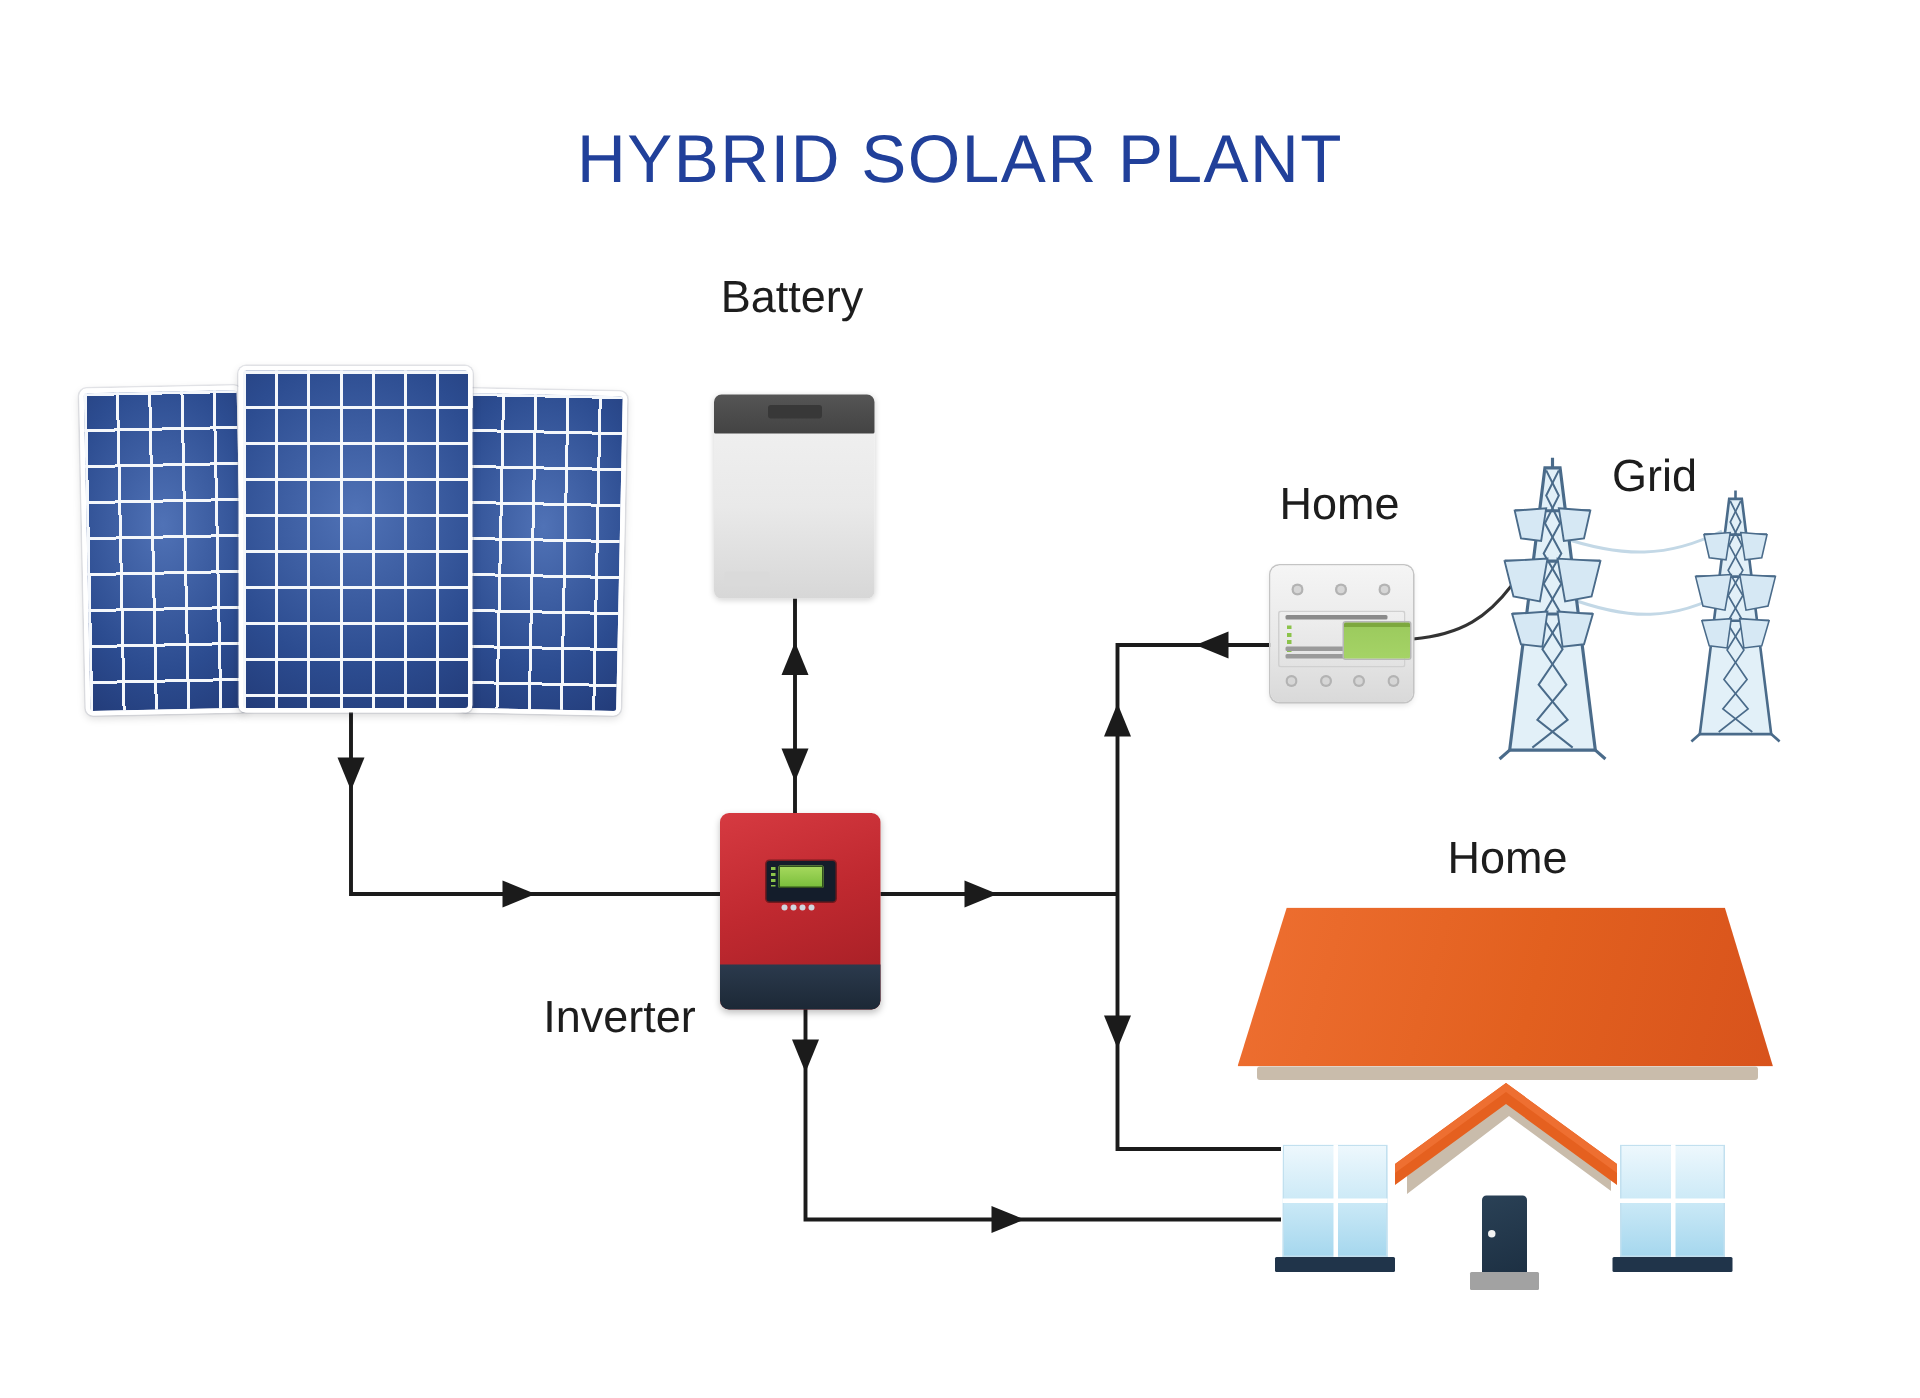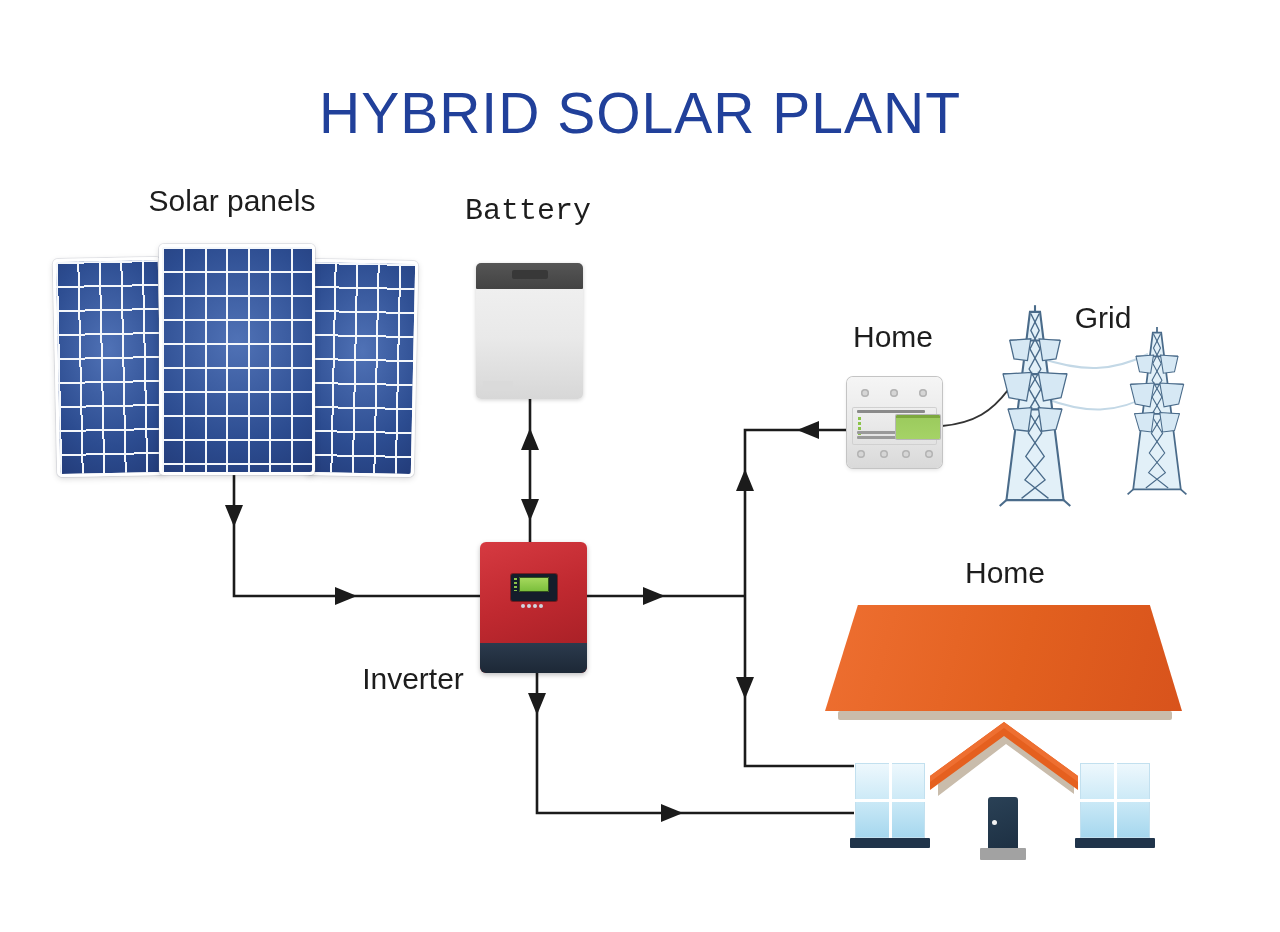--- a/index.html
+++ b/index.html
@@ -4,21 +4,21 @@
 <style>
   html,body{margin:0;padding:0;background:#ffffff;}
   #stage{
     position:relative;width:1280px;height:932px;background:#ffffff;overflow:hidden;
     font-family:"Liberation Sans",sans-serif;color:#1d1d1d;
   }
   .abs{position:absolute;}
   
   #main-title{
     top:80px;left:0;width:100%;text-align:center;
-    font-size:57px;font-weight:500;letter-spacing:1px;color:var(--title-blue,#21409a);
+    font-size:45px;font-weight:500;letter-spacing:1px;color:var(--title-blue,#21409a);
   }
   
   .comp-label{
     font-size:30px;color:#1d1d1d;transform:translateX(-50%);white-space:nowrap;z-index:3;
   }
   
   #wiring{left:0;top:0;z-index:1;pointer-events:none;}
   
   .solar-panel{
     border:3px solid #fff;border-radius:5px;z-index:2;
@@ -92,22 +92,21 @@
   #tower-left{left:993px;top:304px;}
   #tower-right{left:1122px;top:326px;}
 </style>
 </head>
 <body>
 
 <div id="stage" style="--title-blue: #21409a;">
 
   <div id="main-title" class="abs">HYBRID SOLAR PLANT</div>
 
-  <div class="comp-label abs" style="left:232px;top:184px;">Solar panels</div>
-  <div class="comp-label abs" style="left:528px;top:194px;font-family:Liberation Mono, monospace;">Battery</div>
+  <div class="comp-label abs" style="left:528px;top:182px;">Battery</div>
   <div class="comp-label abs" style="left:893px;top:320px;">Home</div>
   <div class="comp-label abs" style="left:1103px;top:267px;margin-top:34px;">Grid</div>
   <div class="comp-label abs" style="left:413px;top:662px;">Inverter</div>
   <div class="comp-label abs" style="left:1005px;top:556px;">Home</div>
 
   <svg id="wiring" class="abs" width="1280" height="932" viewBox="0 0 1280 932">
     <g stroke="#1b1b1b" stroke-width="2.6" fill="none">
 
       <polyline points="234,455 234,596 480,596"></polyline>
 

